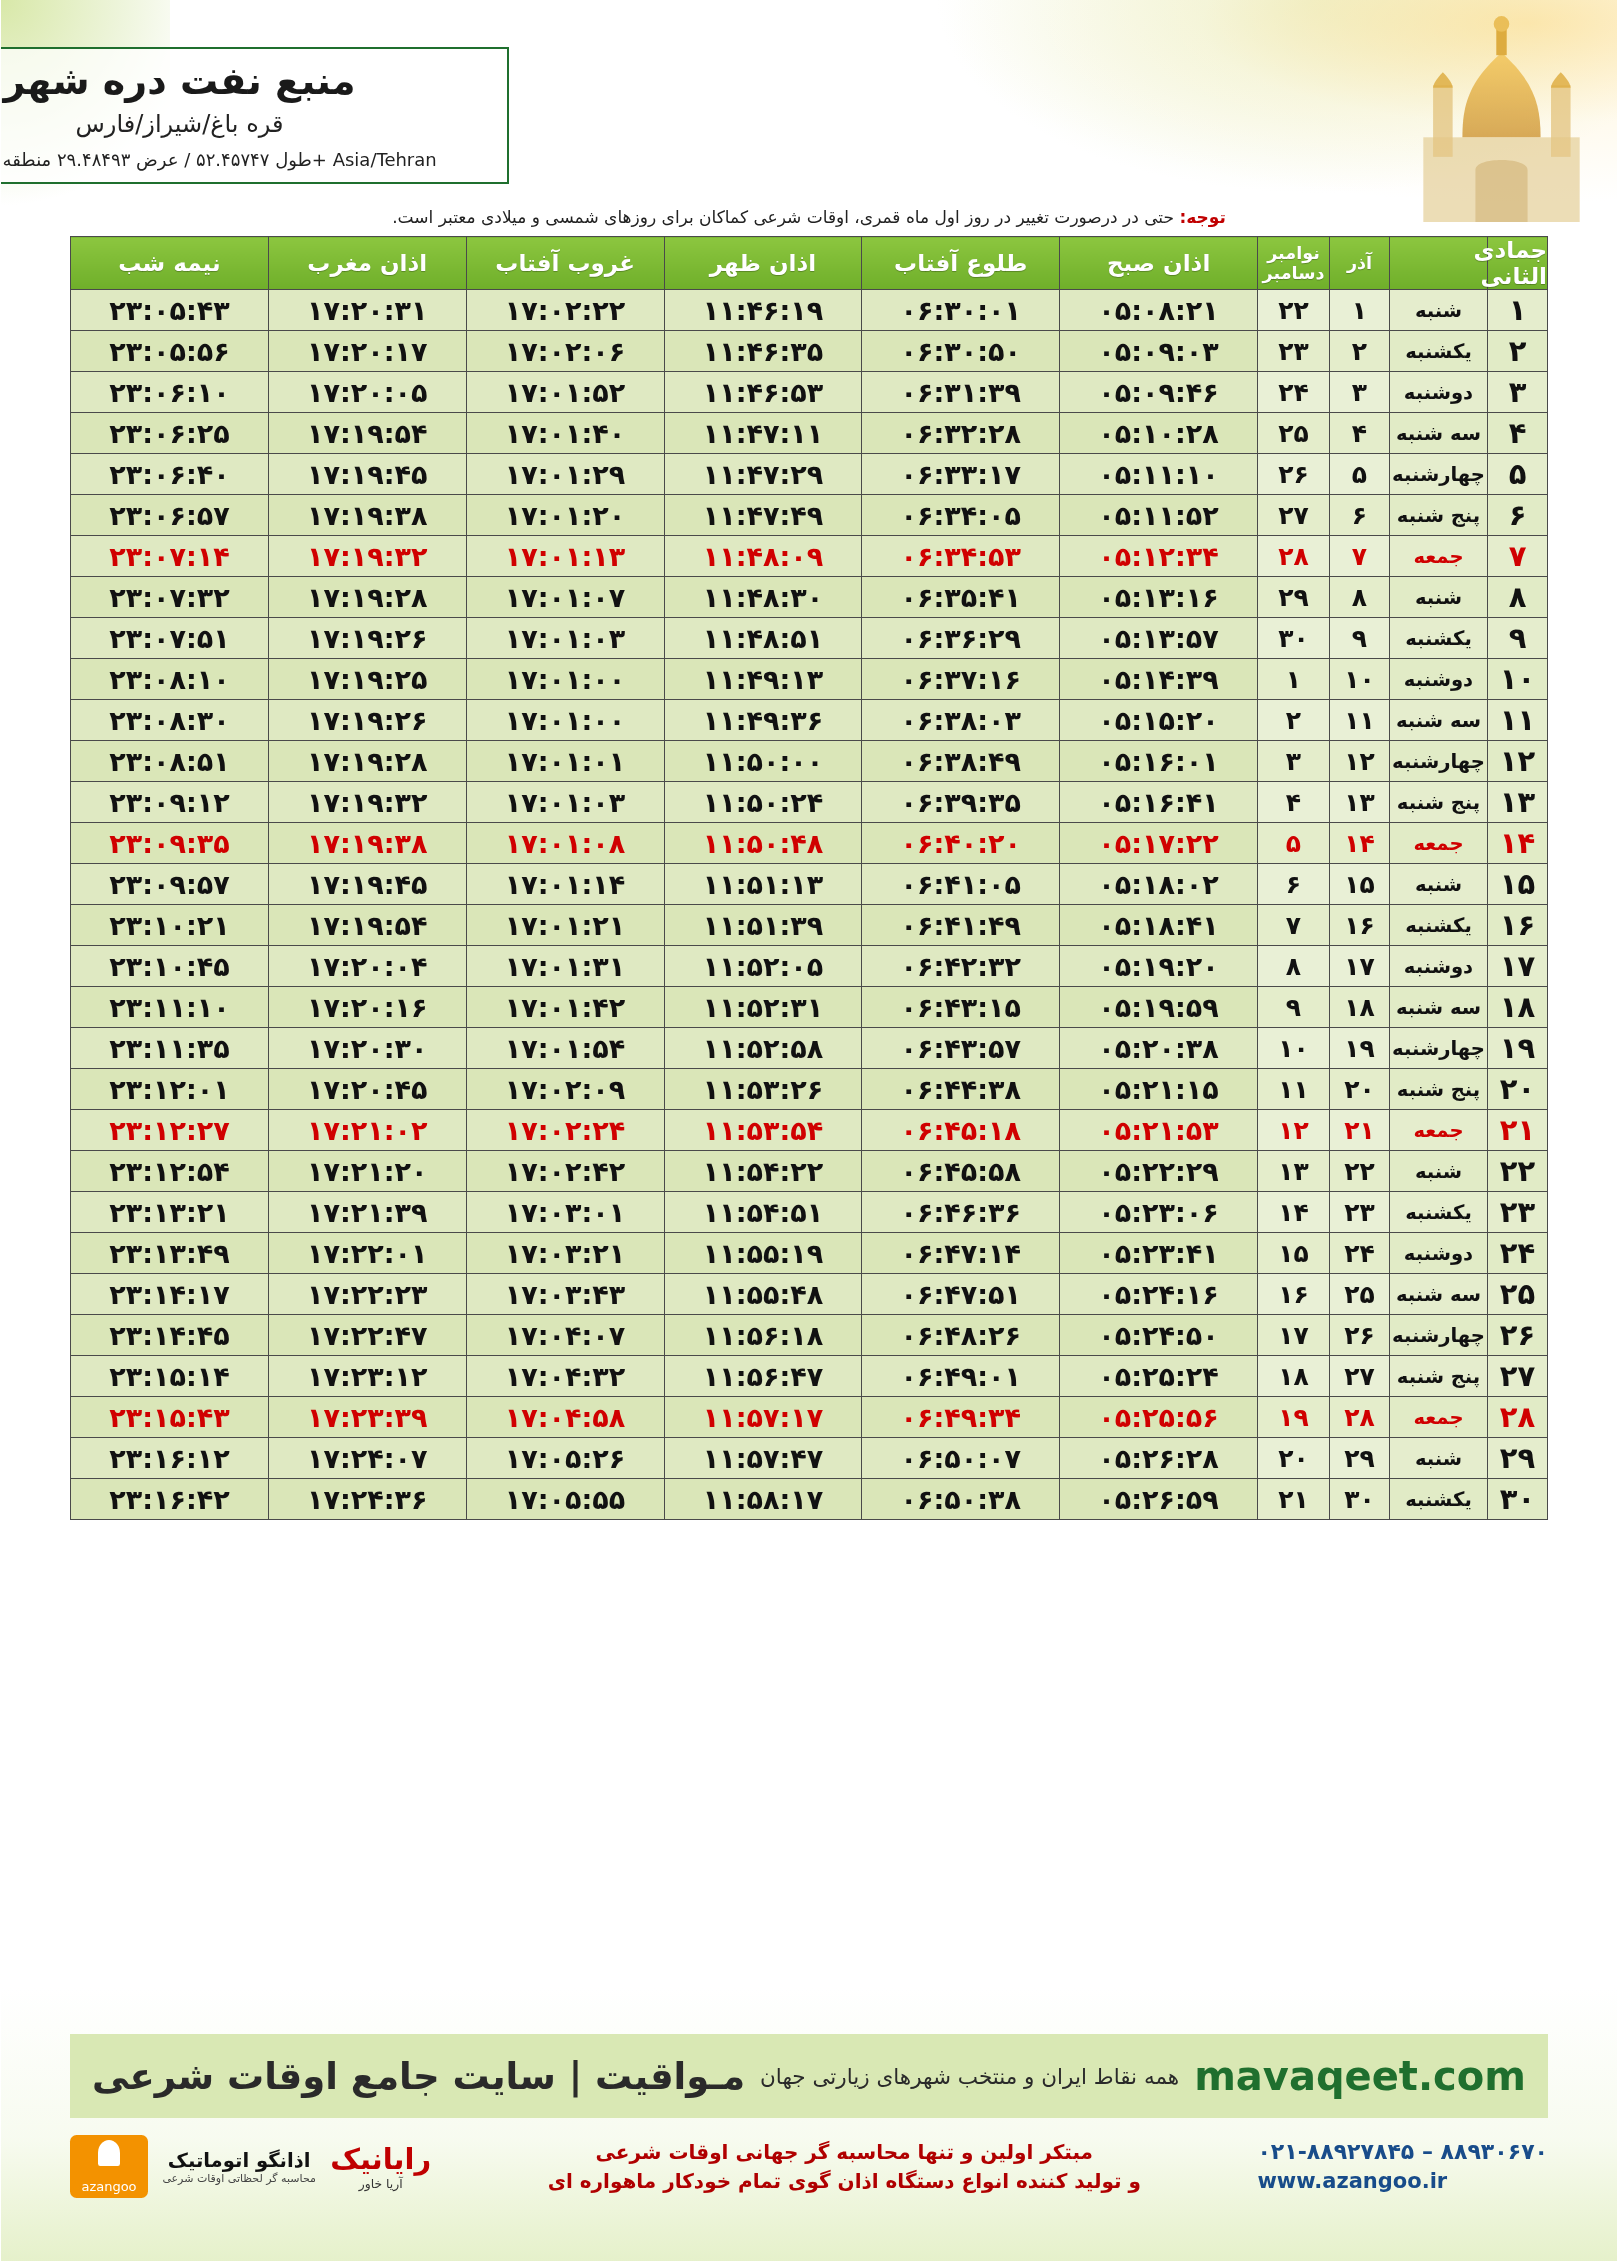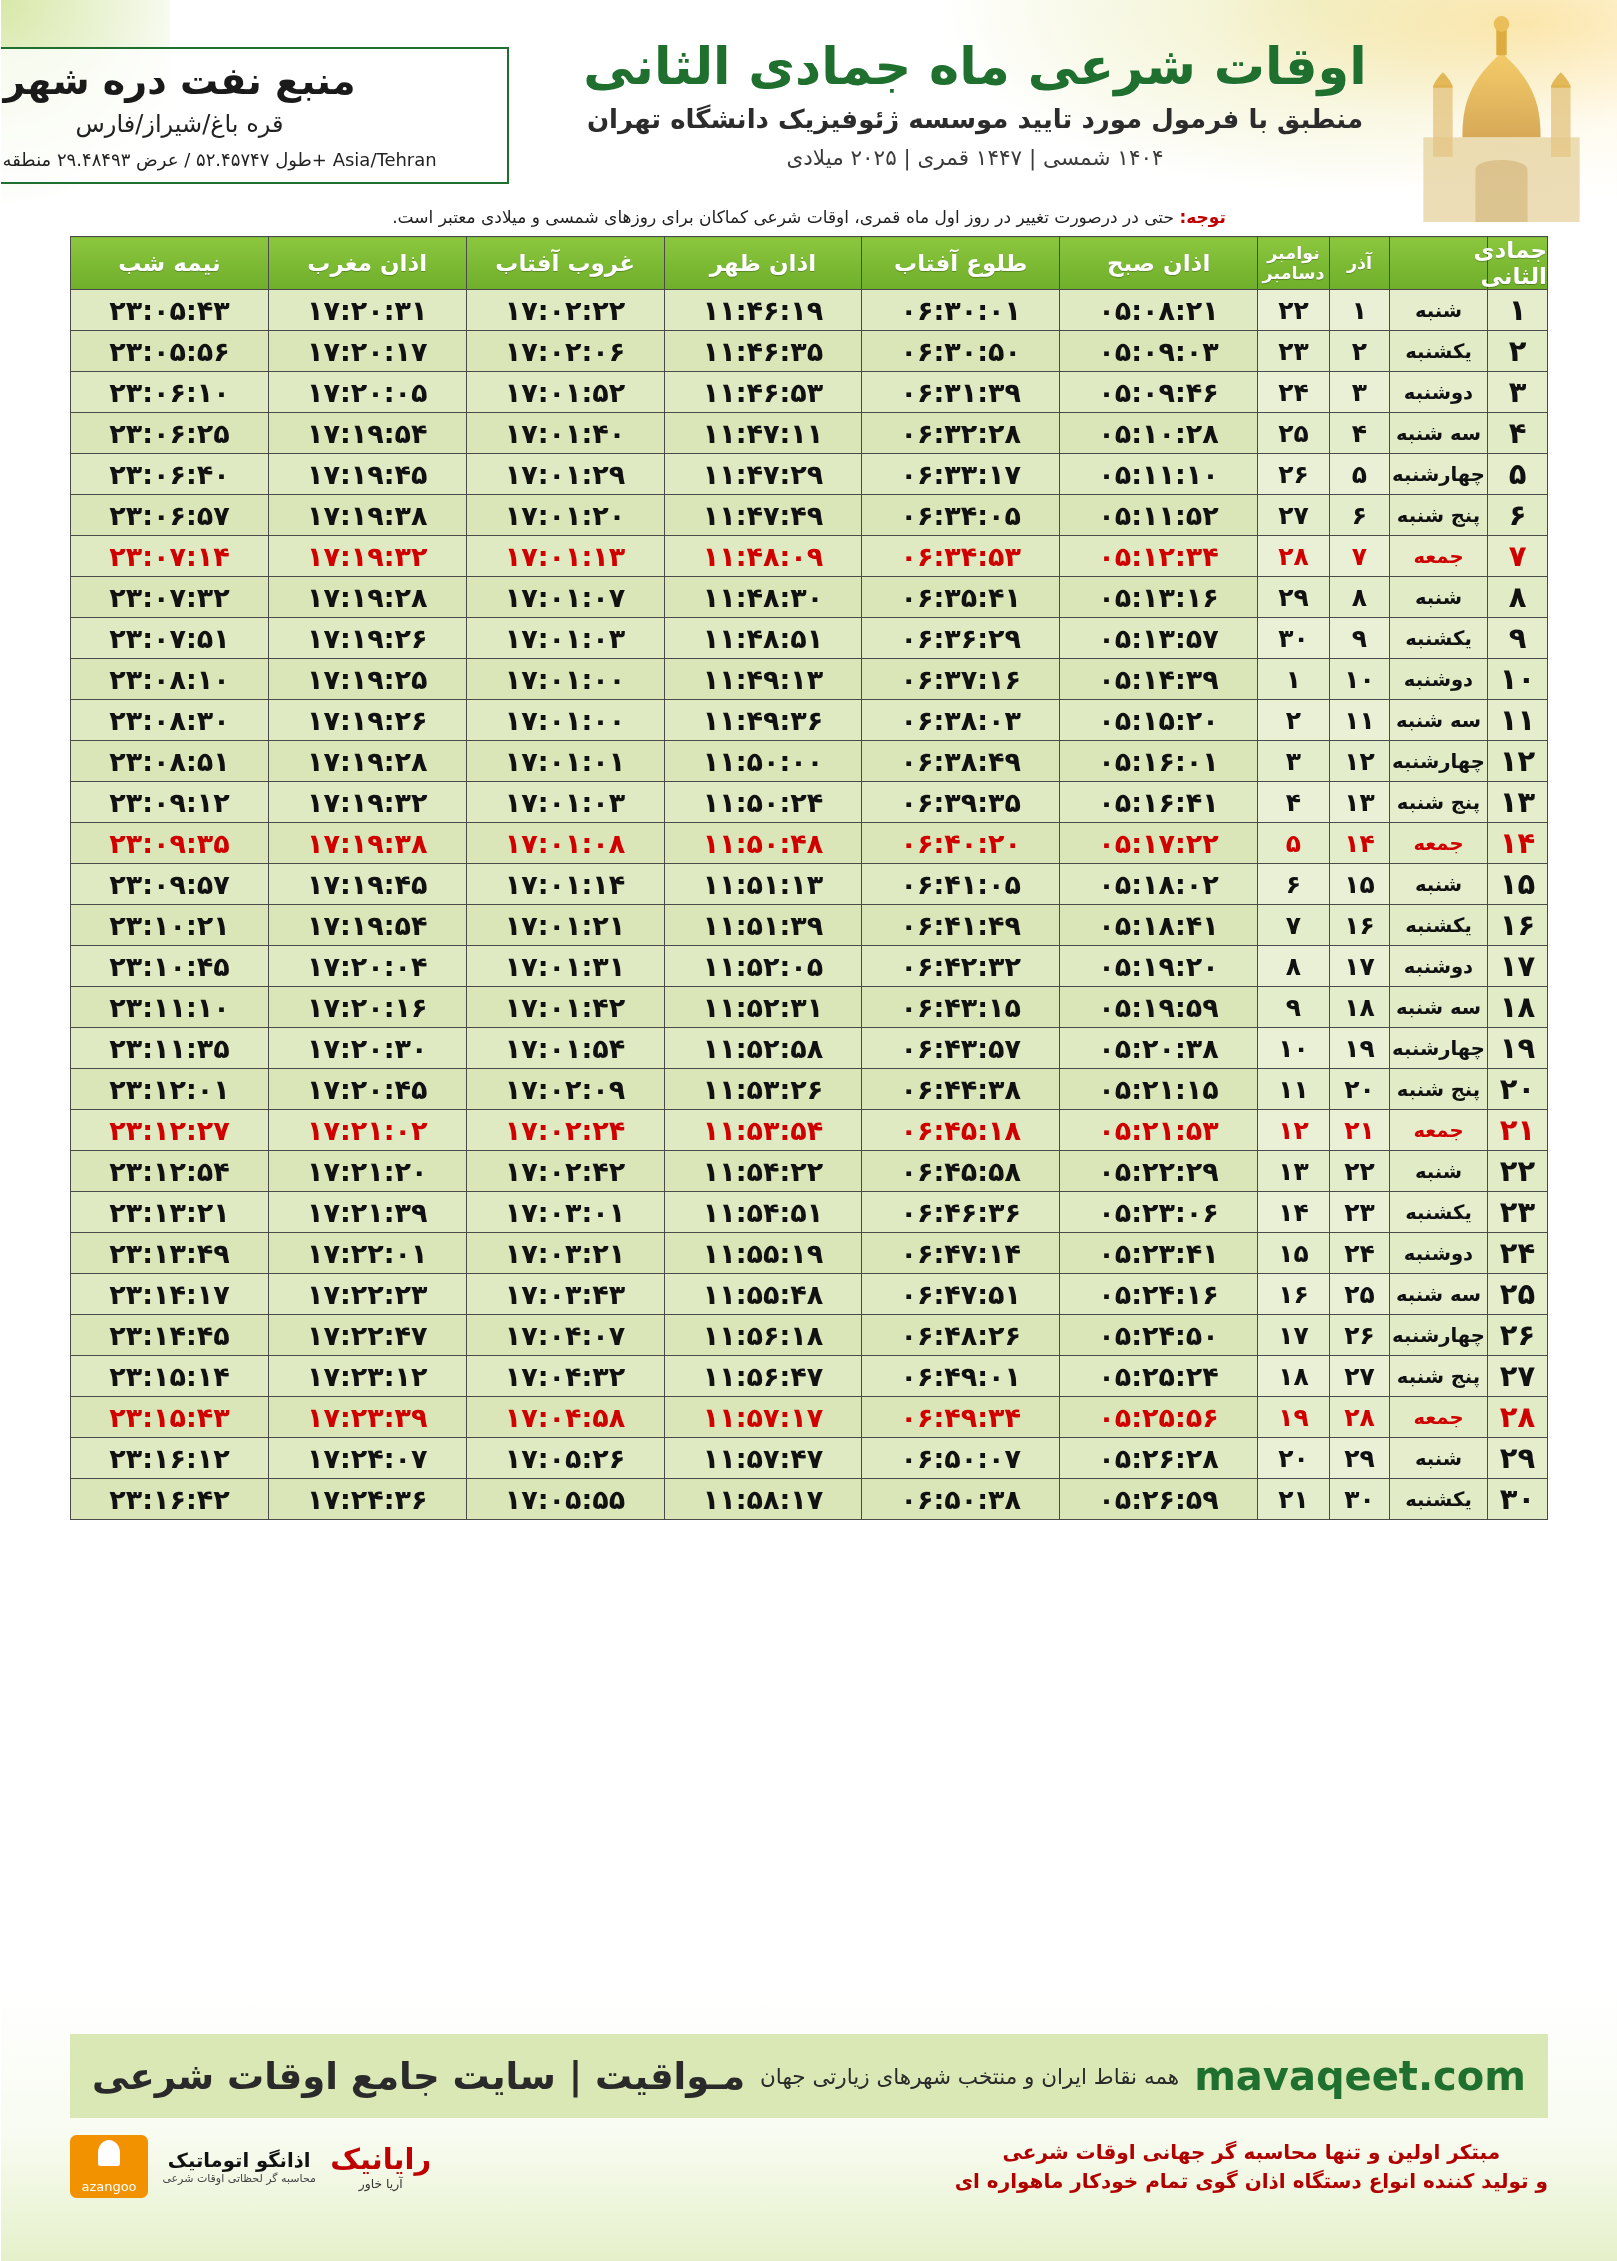--- a/index.html
+++ b/index.html
@@ -163,25 +163,20 @@
     <circle cx="160" cy="26" r="12" fill="#e8b84a"></circle>
     <rect x="55" y="120" width="30" height="110" fill="#e0bd72" opacity=".8"></rect>
     <path d="M70 100 C58 112 55 120 55 124 L85 124 C85 120 82 112 70 100 Z" fill="#d9a22c" opacity=".85"></path>
     <rect x="236" y="120" width="30" height="110" fill="#e0bd72" opacity=".8"></rect>
     <path d="M251 100 C239 112 236 120 236 124 L266 124 C266 120 263 112 251 100 Z" fill="#d9a22c" opacity=".85"></path>
     <path d="M120 330 L120 250 C120 230 200 230 200 250 L200 330 Z" fill="#c9a55e" opacity=".6"></path>
   </svg>
 
   <div class="header">
 
-    <div class="title-block">
-      <div class="title-main">اوقات شرعی ماه جمادی الثانی</div>
-      <div class="title-sub">منطبق با فرمول مورد تایید موسسه ژئوفیزیک دانشگاه تهران</div>
-      <div class="title-dates">۱۴۰۴ شمسی | ۱۴۴۷ قمری | ۲۰۲۵ میلادی</div>
-    </div>
 
     <div class="city-box">
       <div class="city-name">منبع نفت دره شهر</div>
       <div class="city-region">قره باغ/شیراز/فارس</div>
       <div class="city-geo">طول ۵۲.۴۵۷۴۷ / عرض ۲۹.۴۸۴۹۳ منطقه زمانی ۳.۵+ Asia/Tehran</div>
     </div>
   </div>
 
   <div class="note">
     <b>توجه:</b>
@@ -582,20 +577,24 @@
   </div>
 
   <div class="footer">
     <div class="footer-band">
       <div class="brand-left">mavaqeet.com</div>
       <div class="brand-mid">همه نقاط ایران و منتخب شهرهای زیارتی جهان</div>
       <div class="brand-right">مـواقیت | سایت جامع اوقات شرعی</div>
     </div>
 
     <div class="footer-bottom">
+      <div class="phones">
+        <div>۰۲۱-۸۸۹۲۷۸۴۵ – ۸۸۹۳۰۶۷۰</div>
+        <div class="web">www.azangoo.ir</div>
+      </div>
 
       <div class="center-txt">
         <div>مبتکر اولین و تنها محاسبه گر جهانی اوقات شرعی</div>
         <div>و تولید کننده انواع دستگاه اذان گوی تمام خودکار ماهواره ای</div>
       </div>
 
       <div class="logos">
         <div class="logo-box">
           <div class="logo-rayanic">رایانیک</div>
           <div style="font-size:12.4px;color:#333;">آریا خاور</div>

